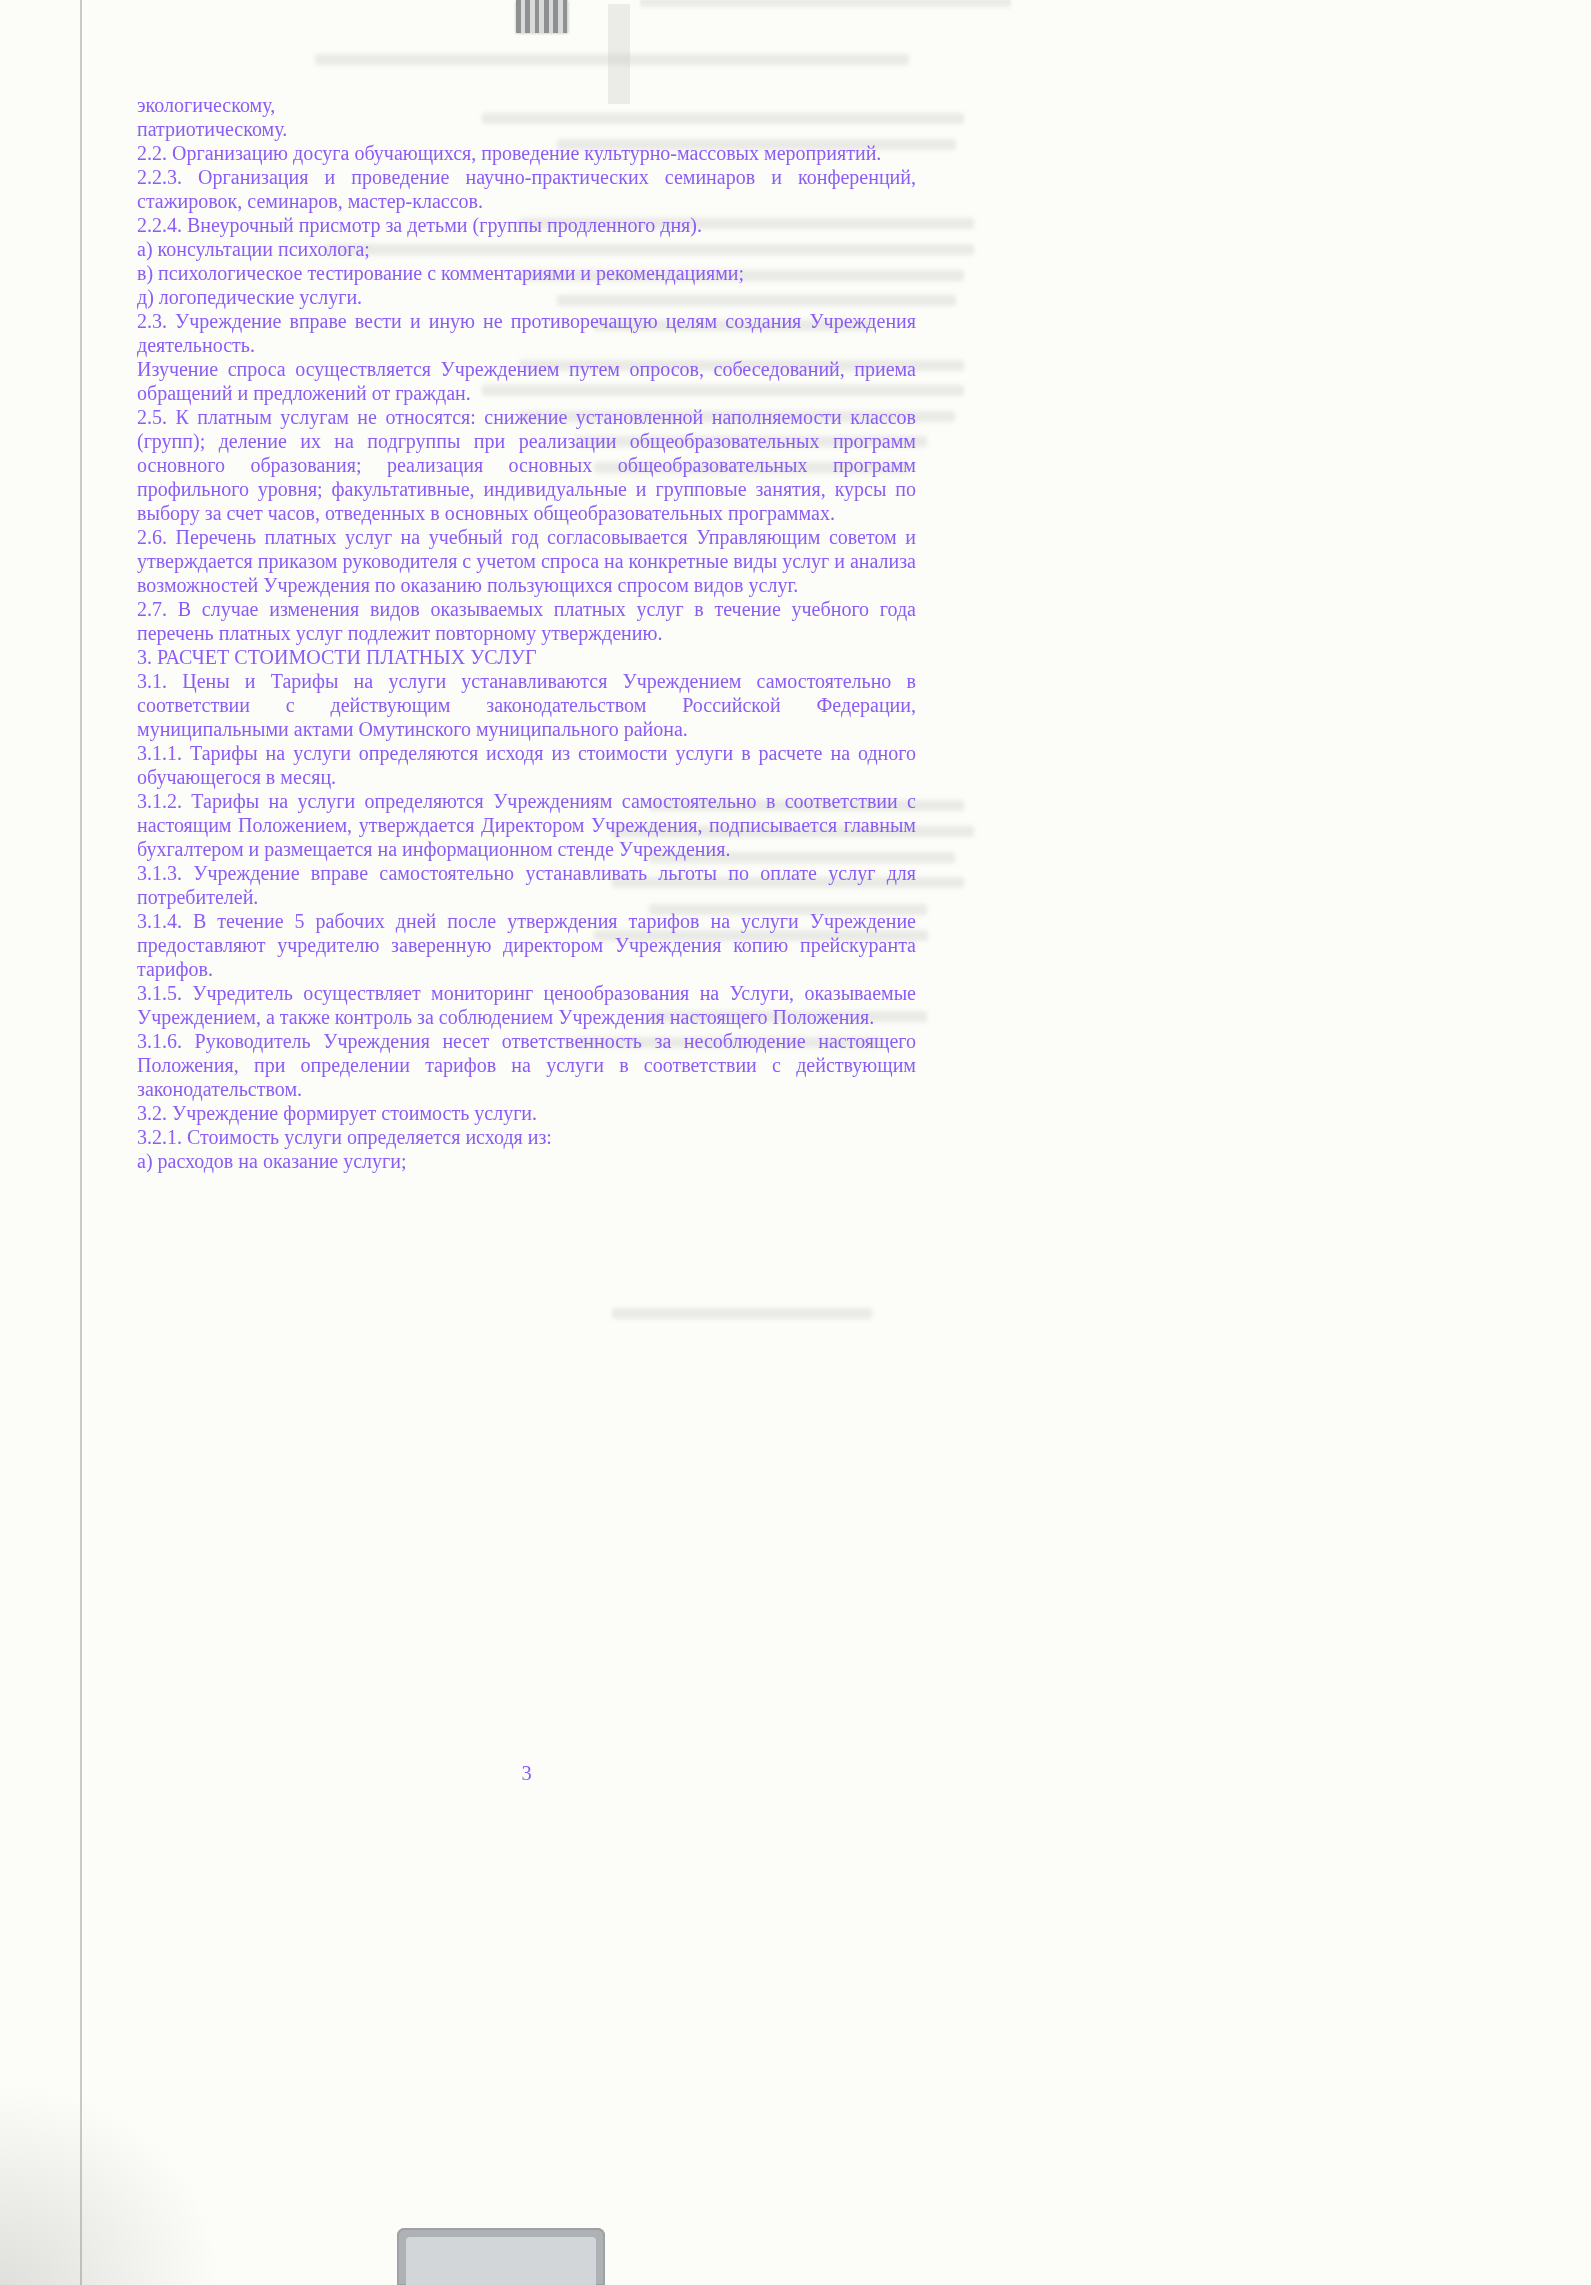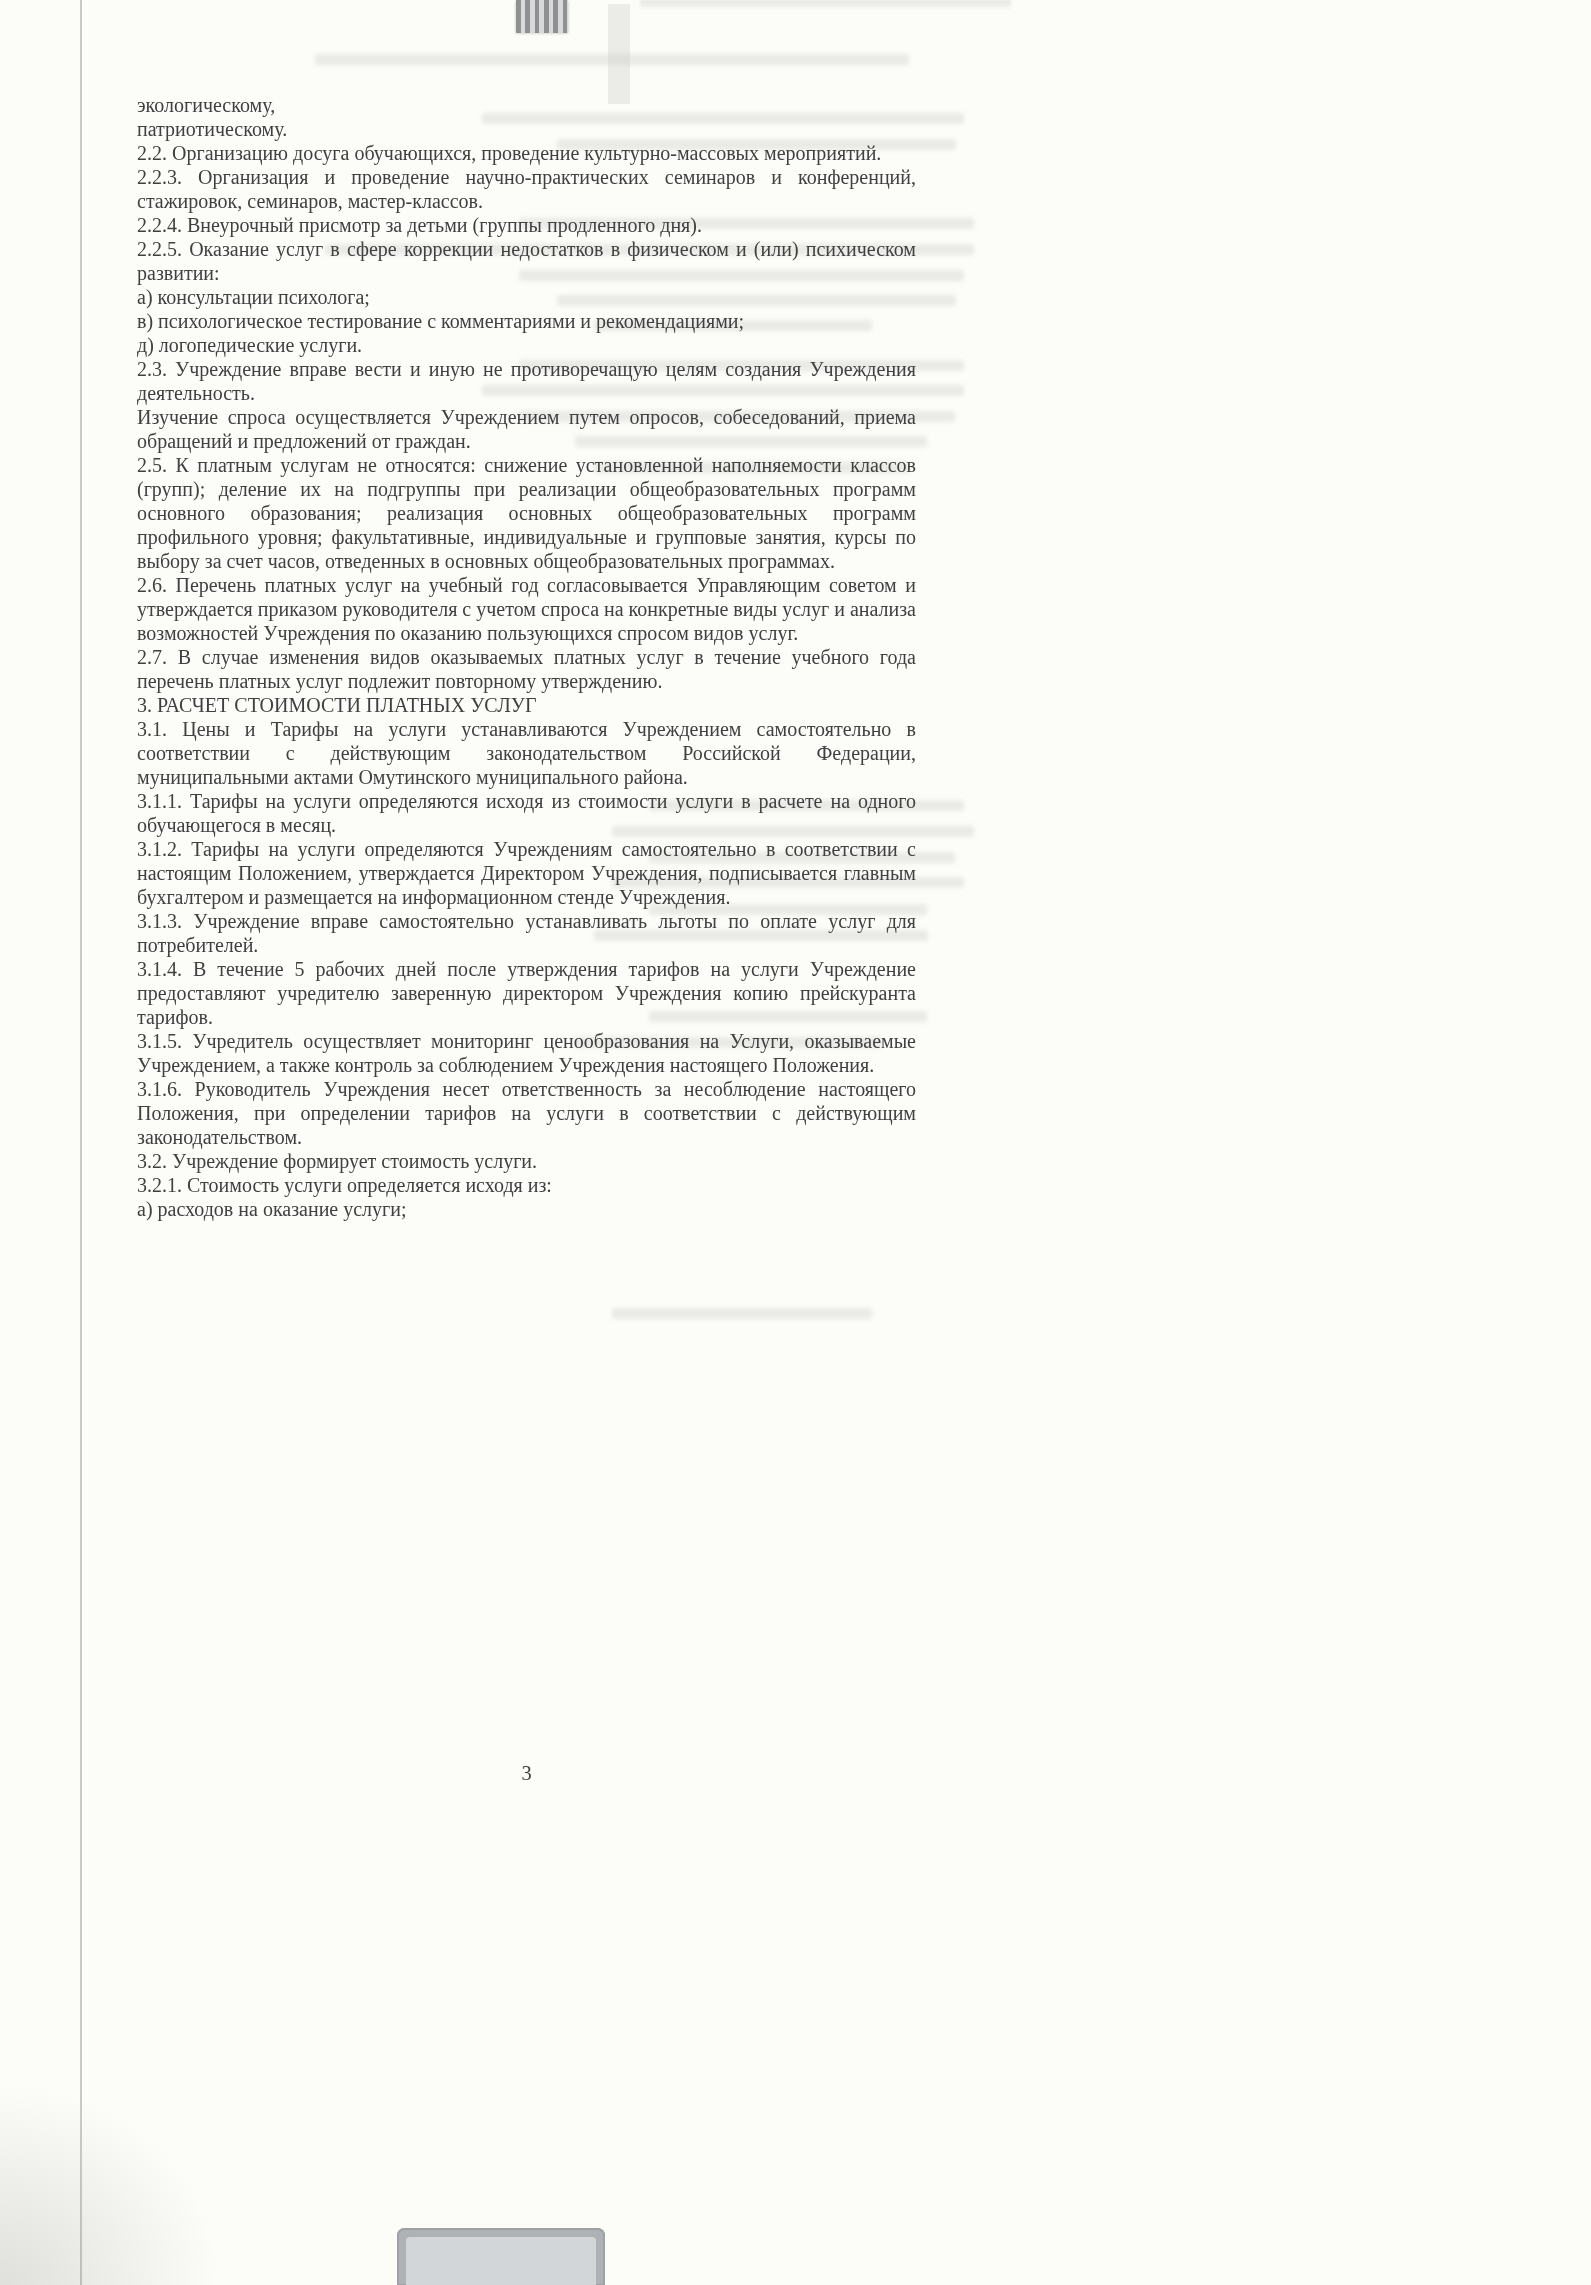--- a/index.html
+++ b/index.html
@@ -5,21 +5,21 @@
   * { box-sizing: border-box; }
   html, body { margin: 0; padding: 0; background: #ffffff; }
 
   .scan {
     position: relative;
     width: 1592px;
     height: 2286px;
     background: #fcfcf9;
     overflow: hidden;
     font-family: "Liberation Serif", "DejaVu Serif", serif;
-    color: #404040;
+    color: #8b5cf6;
   }
 
   
   .left-shade {
     position: absolute; top: 0; left: 37px; width: 43px; height: 100%;
     background: linear-gradient(90deg, rgba(250,250,247,0) 0%, #ececе9 55%, #e0e0dc 85%, #f2f2ef 100%);
   }
   .edge-line {
     position: absolute; top: 0; left: 80px; width: 1.9px; height: 100%;
     background: #a9a9a5; opacity: .6;
@@ -113,21 +113,20 @@
   <div class="ghost" style="left:649px;top:1011px;width:278px;"></div>
   <div class="ghost" style="left:575px;top:1037px;width:306px;"></div>
   <div class="ghost" style="left:612px;top:1308px;width:260px;"></div>
 
   <div class="text-column">
     <p class="para">экологическому,</p>
     <p class="para">патриотическому.</p>
     <p class="para">2.2. Организацию досуга обучающихся, проведение культурно-массовых мероприятий.</p>
     <p class="para">2.2.3. Организация и проведение научно-практических семинаров и конференций, стажировок, семинаров, мастер-классов.</p>
     <p class="para">2.2.4. Внеурочный присмотр за детьми (группы продленного дня).</p>
-    <p class="para">2.2.5. Оказание услуг в сфере коррекции недостатков в физическом и (или) психическом развитии:</p>
     <p class="para">а) консультации психолога;</p>
     <p class="para">в) психологическое тестирование с комментариями и рекомендациями;</p>
     <p class="para">д) логопедические услуги.</p>
     <p class="para">2.3. Учреждение вправе вести и иную не противоречащую целям создания Учреждения деятельность.</p>
     <p class="para">Изучение спроса осуществляется Учреждением путем опросов, собеседований, приема обращений и предложений от граждан.</p>
     <p class="para">2.5. К платным услугам не относятся: снижение установленной наполняемости классов (групп); деление их на подгруппы при реализации общеобразовательных программ основного образования; реализация основных общеобразовательных программ профильного уровня; факультативные, индивидуальные и групповые занятия, курсы по выбору за счет часов, отведенных в основных общеобразовательных программах.</p>
     <p class="para">2.6. Перечень платных услуг на учебный год согласовывается Управляющим советом и утверждается приказом руководителя с учетом спроса на конкретные виды услуг и анализа возможностей Учреждения по оказанию пользующихся спросом видов услуг.</p>
     <p class="para">2.7. В случае изменения видов оказываемых платных услуг в течение учебного года перечень платных услуг подлежит повторному утверждению.</p>
     <p class="para heading">3. РАСЧЕТ СТОИМОСТИ ПЛАТНЫХ УСЛУГ</p>
     <p class="para">3.1. Цены и Тарифы на услуги устанавливаются Учреждением самостоятельно в соответствии с действующим законодательством Российской Федерации, муниципальными актами Омутинского муниципального района.</p>

